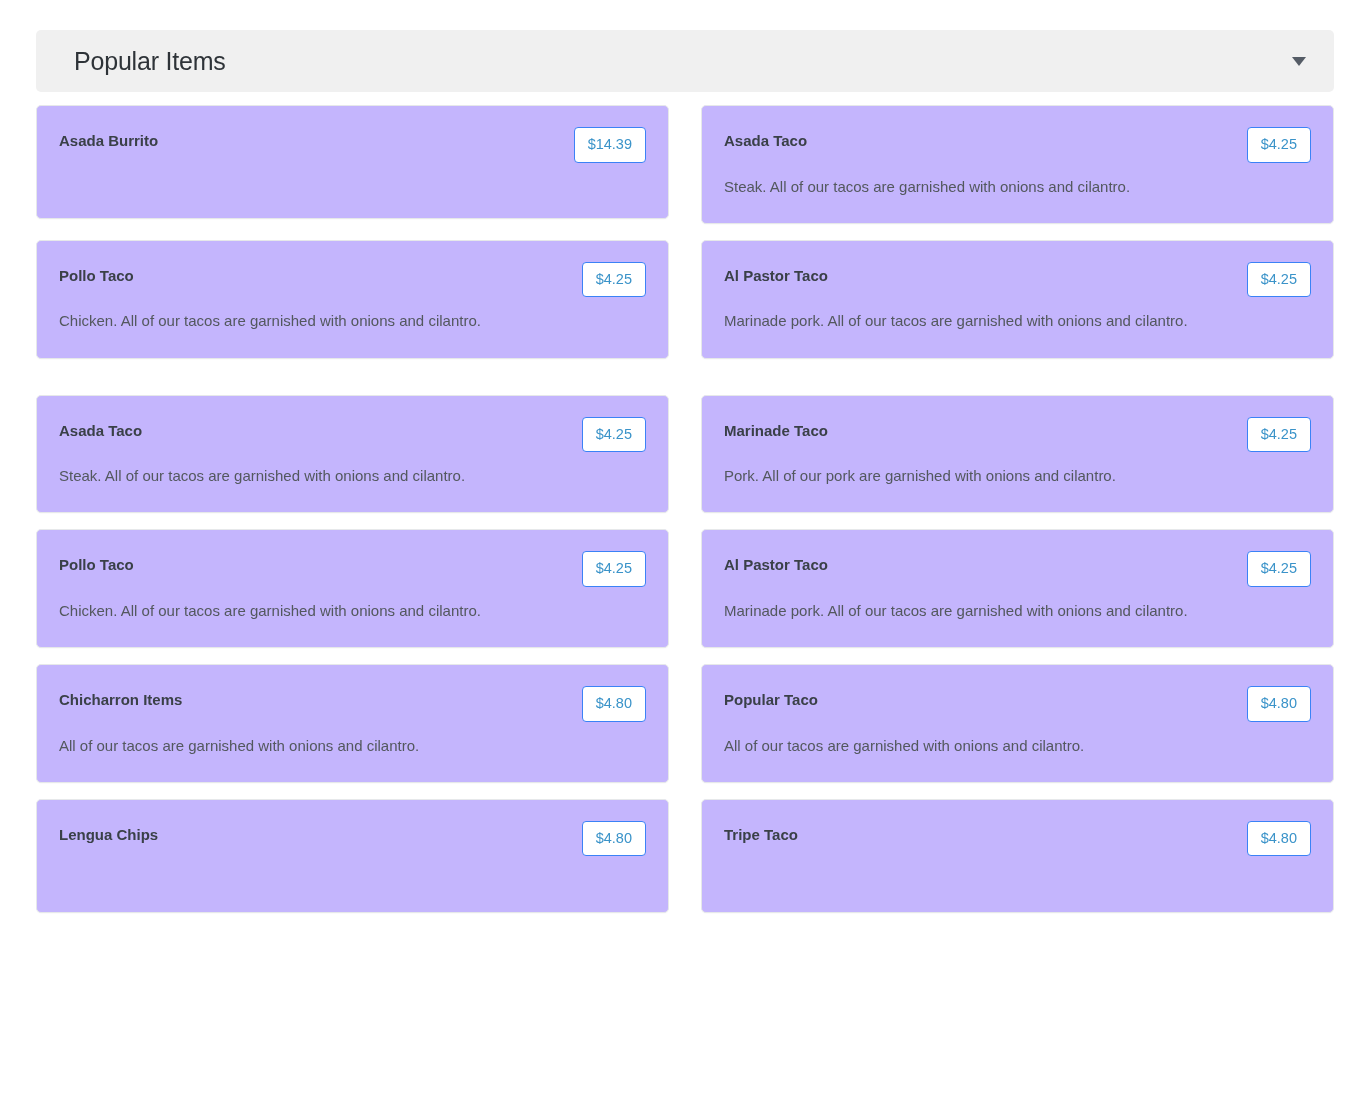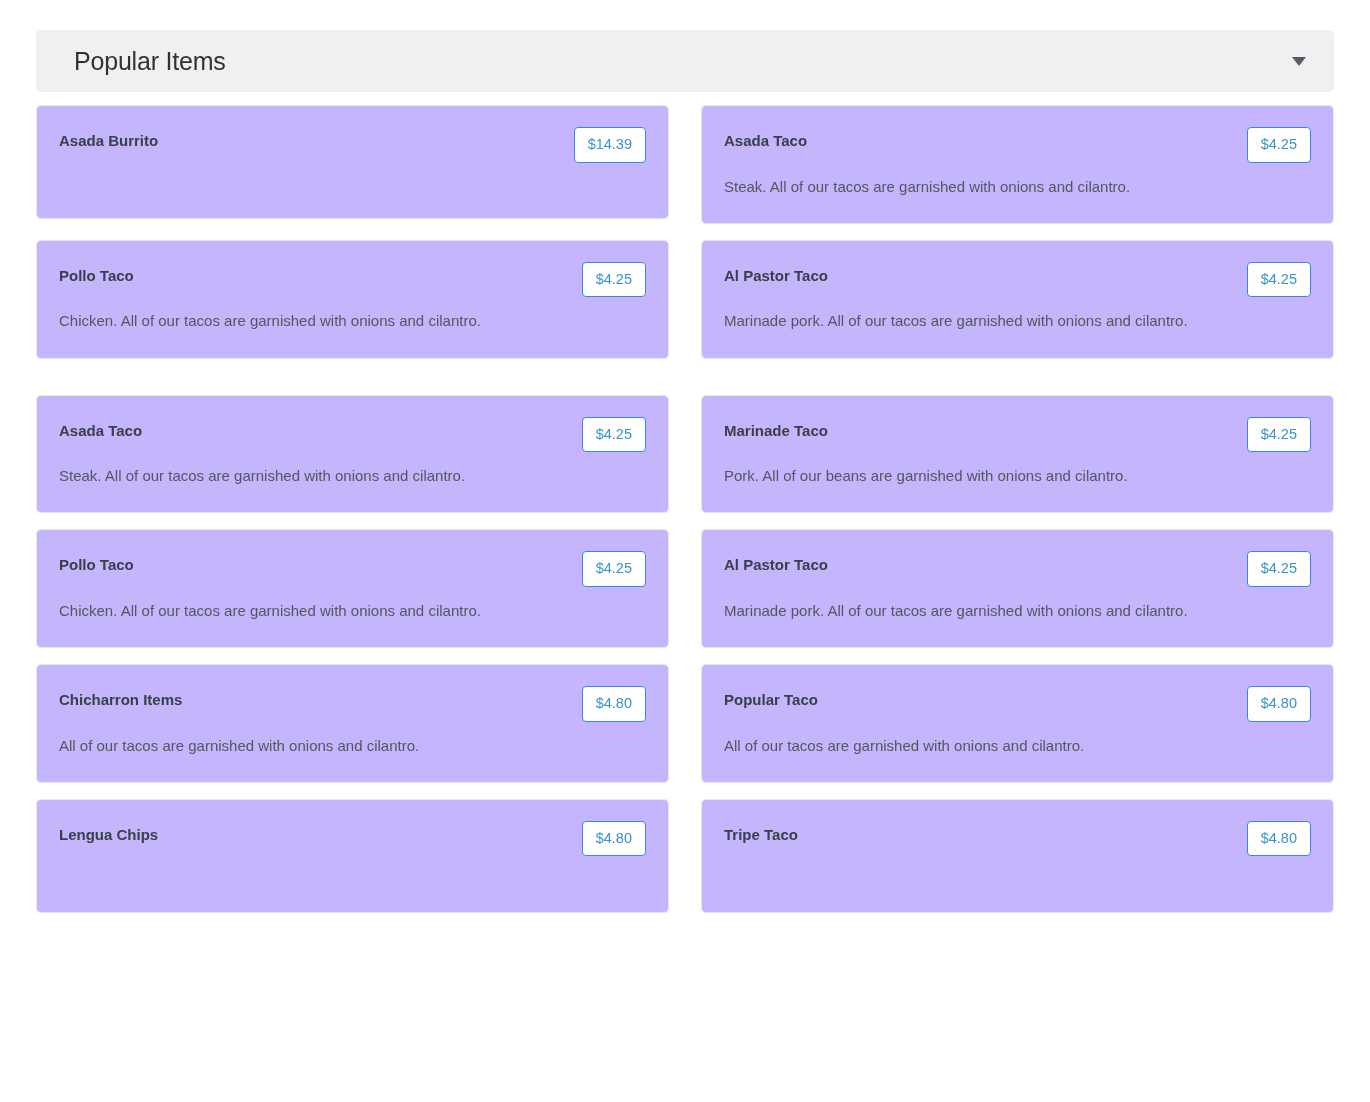--- a/index.html
+++ b/index.html
@@ -160,21 +160,21 @@
             <div class="item-name">Asada Taco</div>
             <div class="price-badge">$4.25</div>
           </div>
           <div class="item-desc">Steak. All of our tacos are garnished with onions and cilantro.</div>
         </div>
         <div class="item-card">
           <div class="item-card-row">
             <div class="item-name">Marinade Taco</div>
             <div class="price-badge">$4.25</div>
           </div>
-          <div class="item-desc">Pork. All of our beans are garnished with onions and cilantro.</div>
+          <div class="item-desc">Pork. All of our pork are garnished with onions and cilantro.</div>
         </div>
         <div class="item-card">
           <div class="item-card-row">
             <div class="item-name">Pollo Taco</div>
             <div class="price-badge">$4.25</div>
           </div>
           <div class="item-desc">Chicken. All of our tacos are garnished with onions and cilantro.</div>
         </div>
         <div class="item-card">
           <div class="item-card-row">

